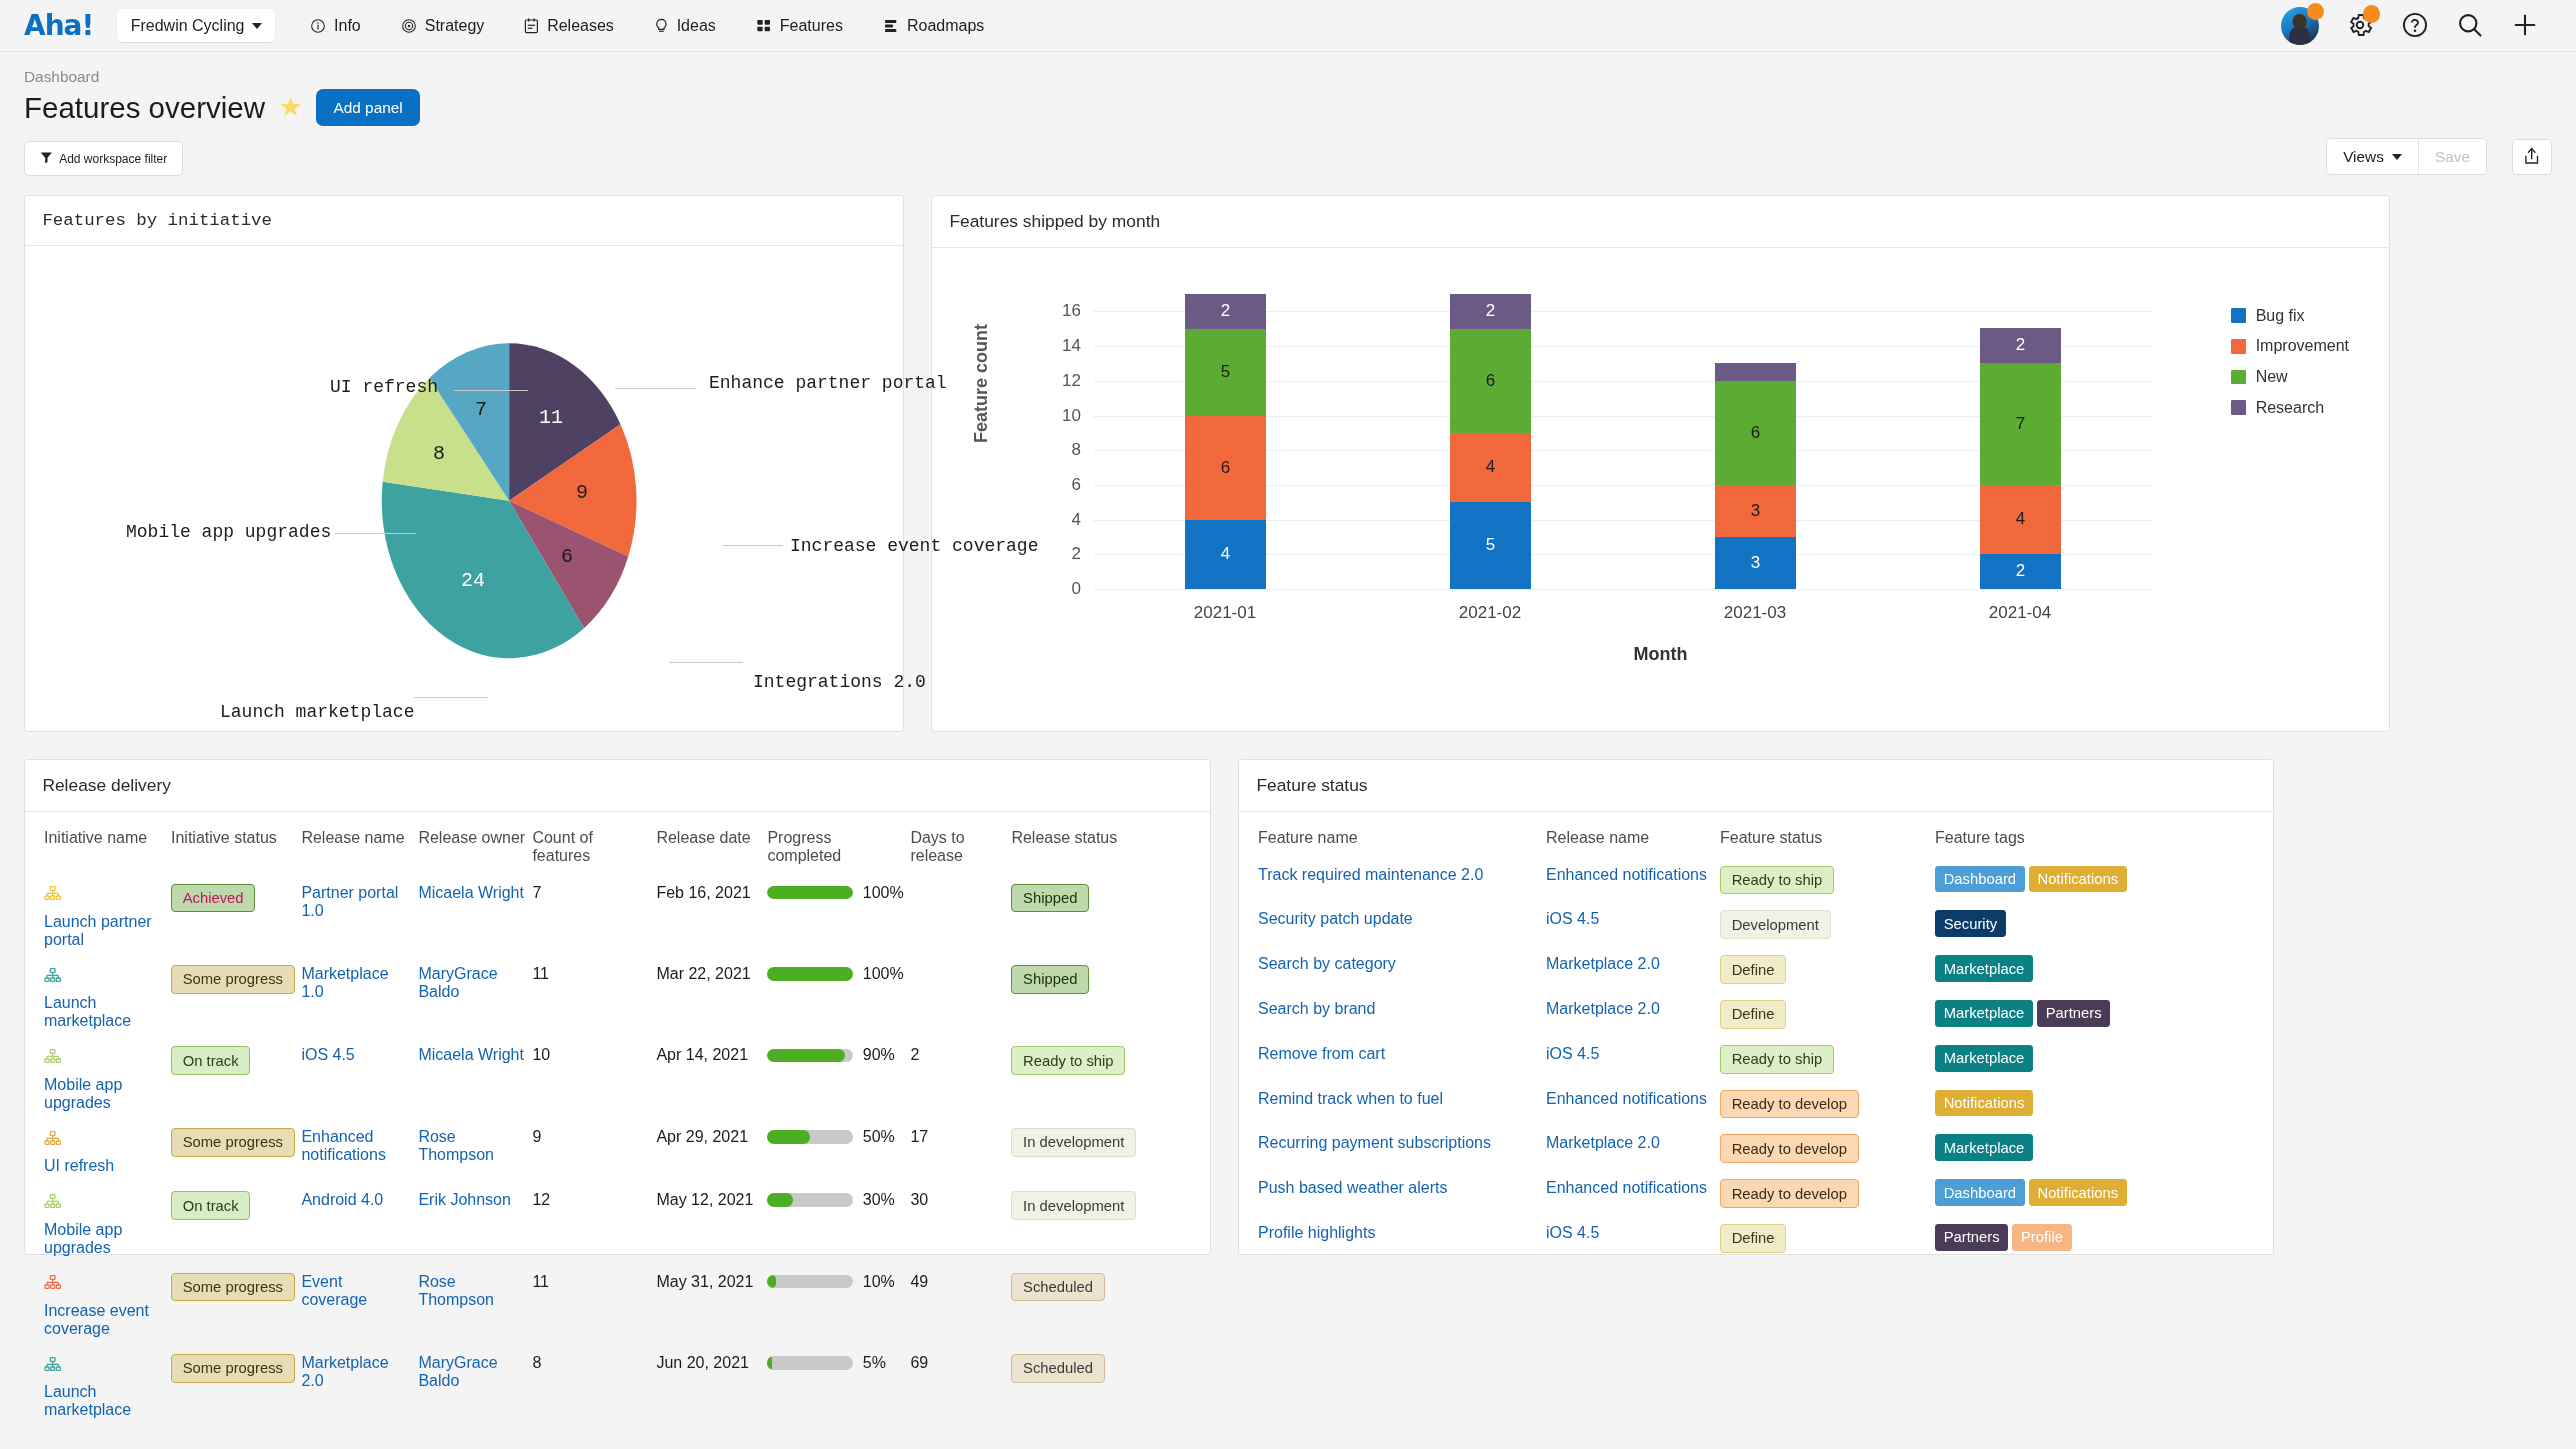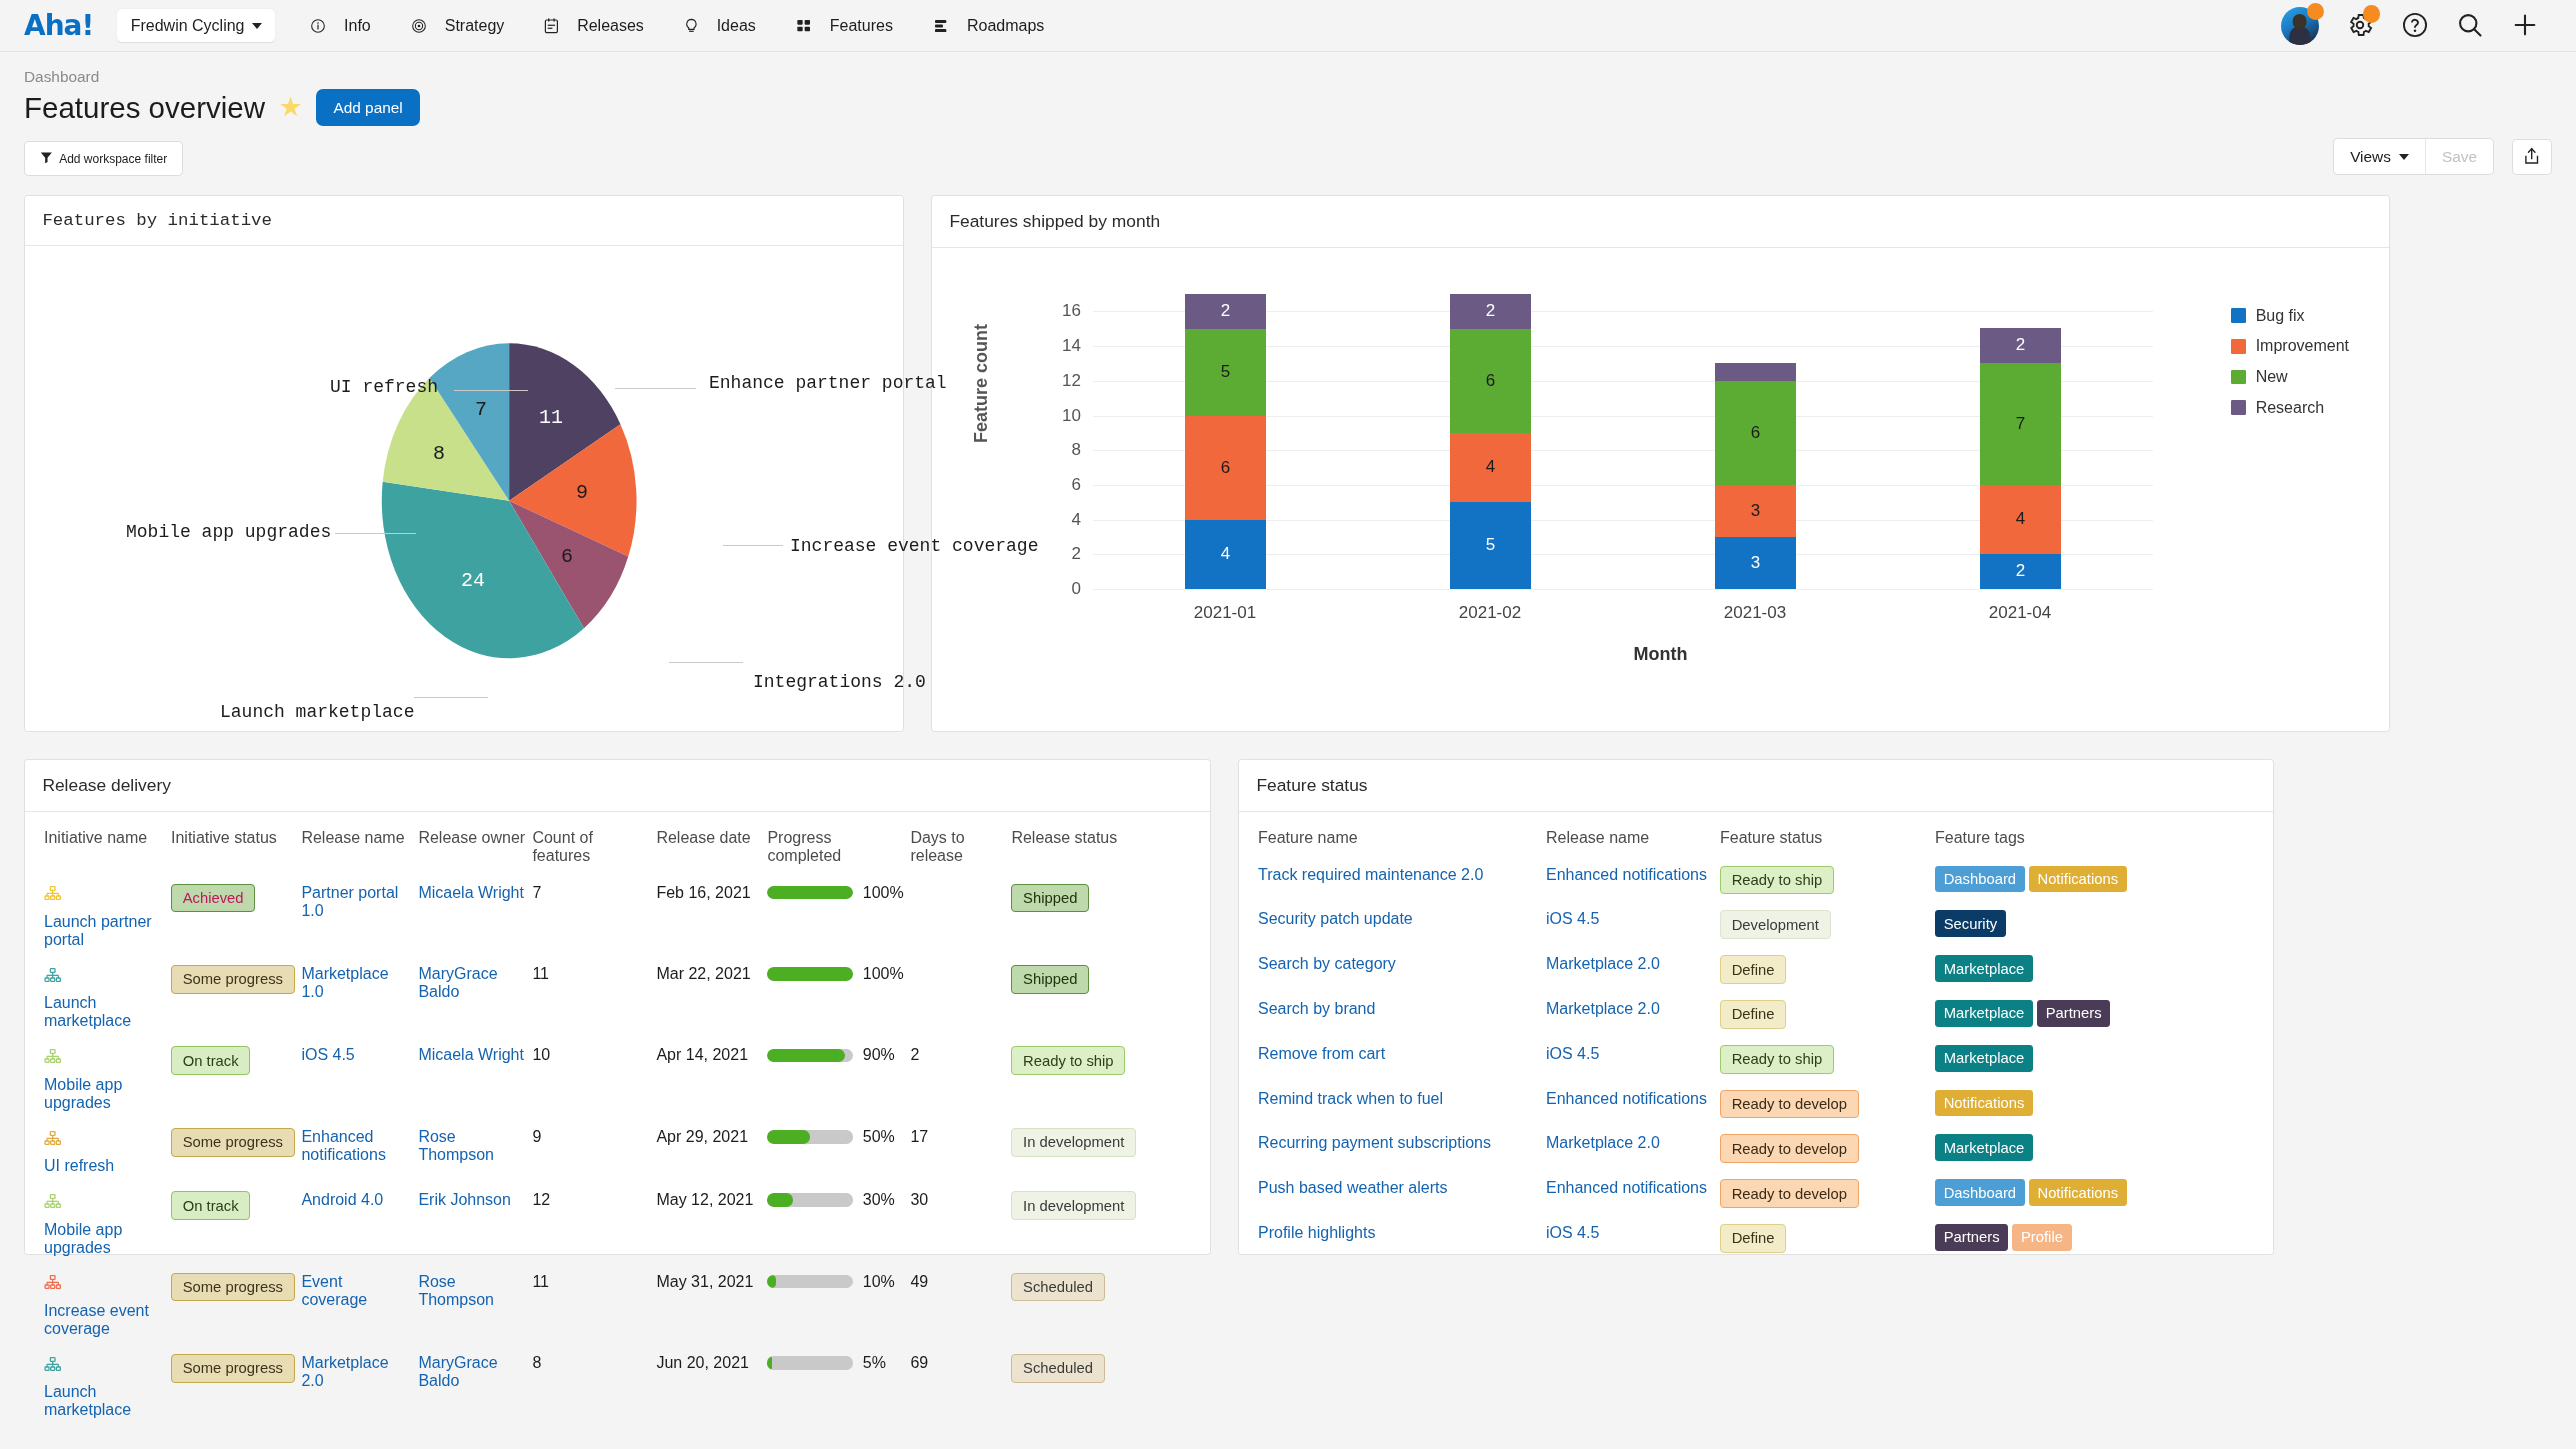--- a/index.html
+++ b/index.html
@@ -18,21 +18,21 @@
   .logo { font-size: 28px; font-weight: 800; color: #0a70c4; letter-spacing: -1px;
           font-family: "DejaVu Sans", sans-serif; margin-right: 24px; }
   .ws-select {
     background: #fff; border-radius: 4.7px; padding: 7.4px 13.4px; font-size: 16px;
     color: #1f1f1f; display: flex; align-items: center; gap: 7.4px;
     box-shadow: 0 0.7px 1.3px rgba(0,0,0,.10); cursor: pointer;
   }
   .caret { width: 0; height: 0; border-left: 5.4px solid transparent;
            border-right: 5.4px solid transparent; border-top: 6.7px solid #222; }
   .navitems { display: flex; align-items: center; gap: 0; margin-left: 14.8px; }
-  .navitem { display: flex; align-items: center; gap: 18px; padding: 0 20px;
+  .navitem { display: flex; align-items: center; gap: 8px; padding: 0 20px;
              font-size: 16px; color: #1d1d1d; cursor: pointer; }
   .navitem svg { display: block; }
   .nav-right { margin-left: auto; display: flex; align-items: center; gap: 27px; padding-right: 13.4px; }
   .avatar-wrap { position: relative; width: 38px; height: 38px; }
   .avatar {
     width: 38px; height: 38px; border-radius: 50%;
     background: linear-gradient(150deg,#2da6e8 0%,#1a78c2 45%,#1a1f2e 100%);
     position: relative; overflow: hidden;
   }
   .avatar::after {
@@ -59,21 +59,21 @@
   .btn-primary {
     background: #0a70c4; color: #fff; border: none; border-radius: 7px;
     font-size: 15.4px; padding: 9.4px 17.4px; cursor: pointer; font-family: inherit;
   }
   .btn-ghost {
     background: #fff; border: 0.7px solid #dcdcdc; border-radius: 4.7px;
     font-size: 12px; padding: 8.7px 14.8px; color: #1c1c1c; cursor: pointer;
     display: inline-flex; align-items: center; gap: 6.7px; margin-top: 14.8px;
     font-family: inherit;
   }
-  .head-right { position: absolute; right: 24px; top: 86px; display: flex; align-items: center; gap: 18px; margin-left: 6px; }
+  .head-right { position: absolute; right: 24px; top: 86px; display: flex; align-items: center; gap: 25px; margin-left: 6px; }
   .seg { display: flex; background: #fff; border: 0.7px solid #dcdcdc; border-radius: 4.7px; overflow: hidden; }
   .seg > div { font-size: 15.4px; padding: 8.7px 16px; cursor: pointer; }
   .seg .views { display: flex; align-items: center; gap: 8px; border-right: 0.7px solid #e6e6e6; color:#1c1c1c; }
   .seg .save { color: #c2c2c2; }
   .iconbtn { background: #fff; border: 0.7px solid #dcdcdc; border-radius: 4.7px;
              width: 40px; height: 36px; display: flex; align-items: center;
              justify-content: center; cursor: pointer; }
 
   
   .board { padding: 19px 24px 0 24px; display: flex; flex-wrap: wrap; gap: 27px; }

